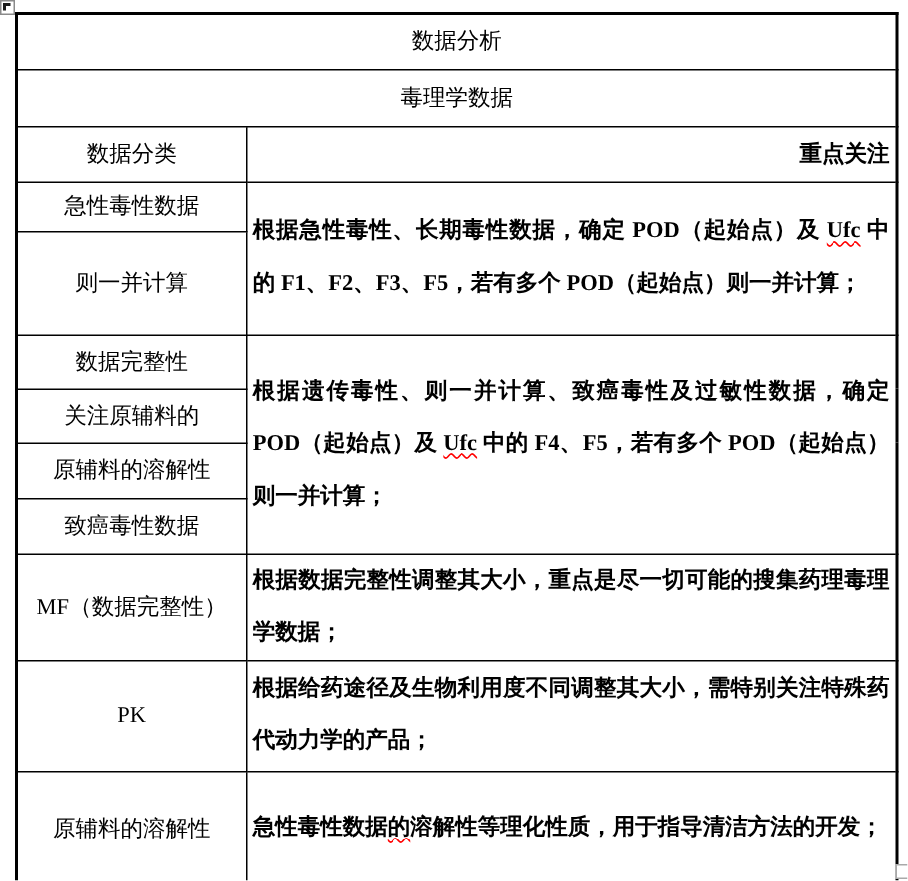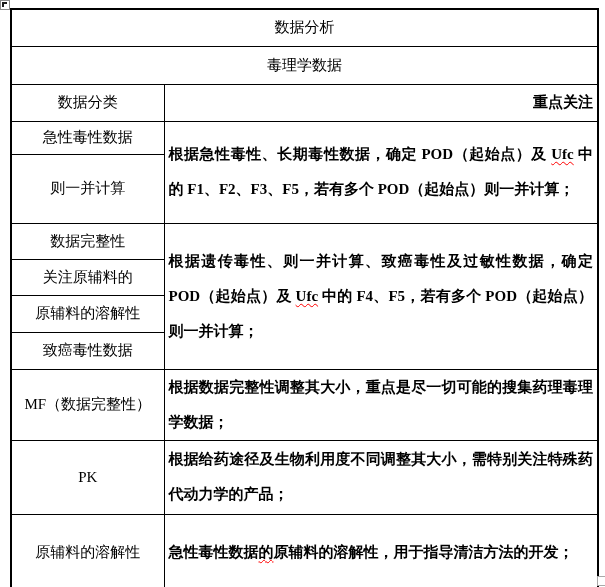--- a/index.html
+++ b/index.html
@@ -144,20 +144,20 @@
         <td class="focus"><span>根据数据完整性调整其大小，重点是尽一切可能的搜集药理毒理学数据；</span></td>
       </tr>
 
       <tr class="r11">
         <td class="center">PK</td>
         <td class="focus"><span>根据给药途径及生物利用度不同调整其大小，需特别关注特殊药代动力学的产品；</span></td>
       </tr>
 
       <tr class="r12">
         <td class="center">原辅料的溶解性</td>
-        <td class="focus"><span>急性毒性数据</span><span class="sq">的</span><span>原辅料的溶解性，用于指导清洁方法的开发；</span></td>
+        <td class="focus"><span>急性毒性数据</span><span class="sq">的</span><span>溶解性等理化性质，用于指导清洁方法的开发；</span></td>
       </tr>
     </tbody>
   </table>
 
   <div class="resize-handle"></div>
 
 </div>
 
 </body></html>

